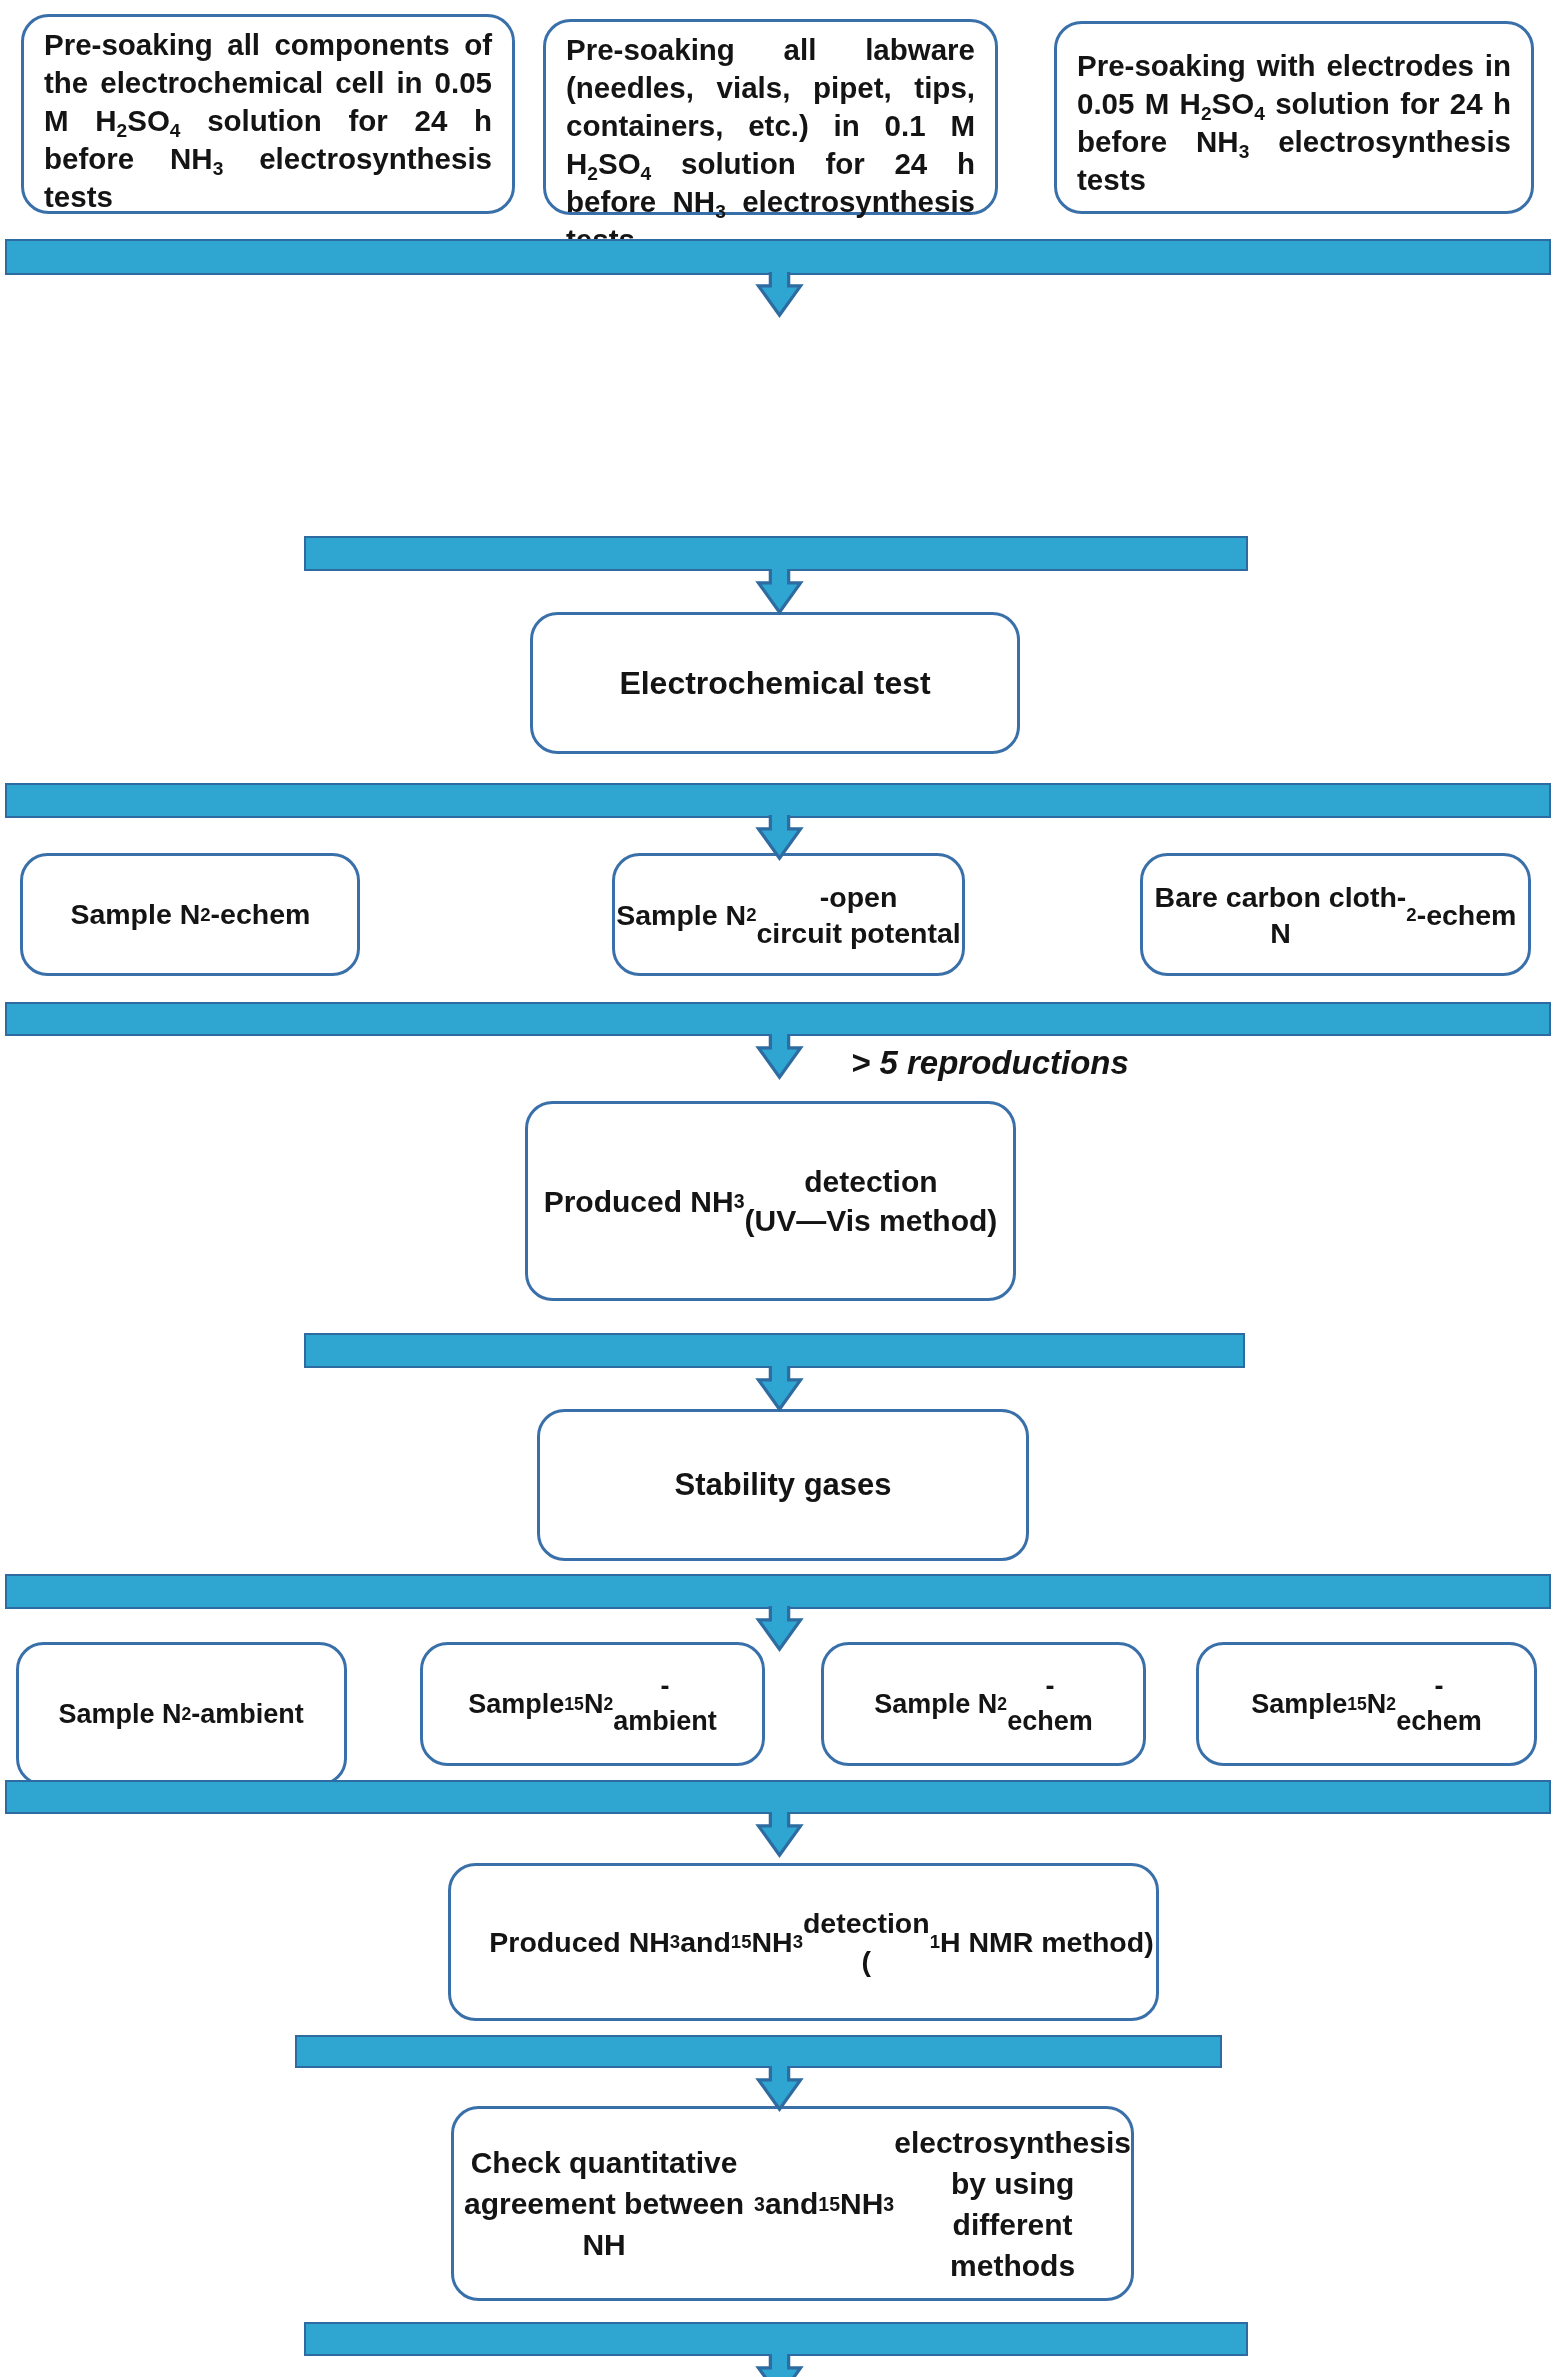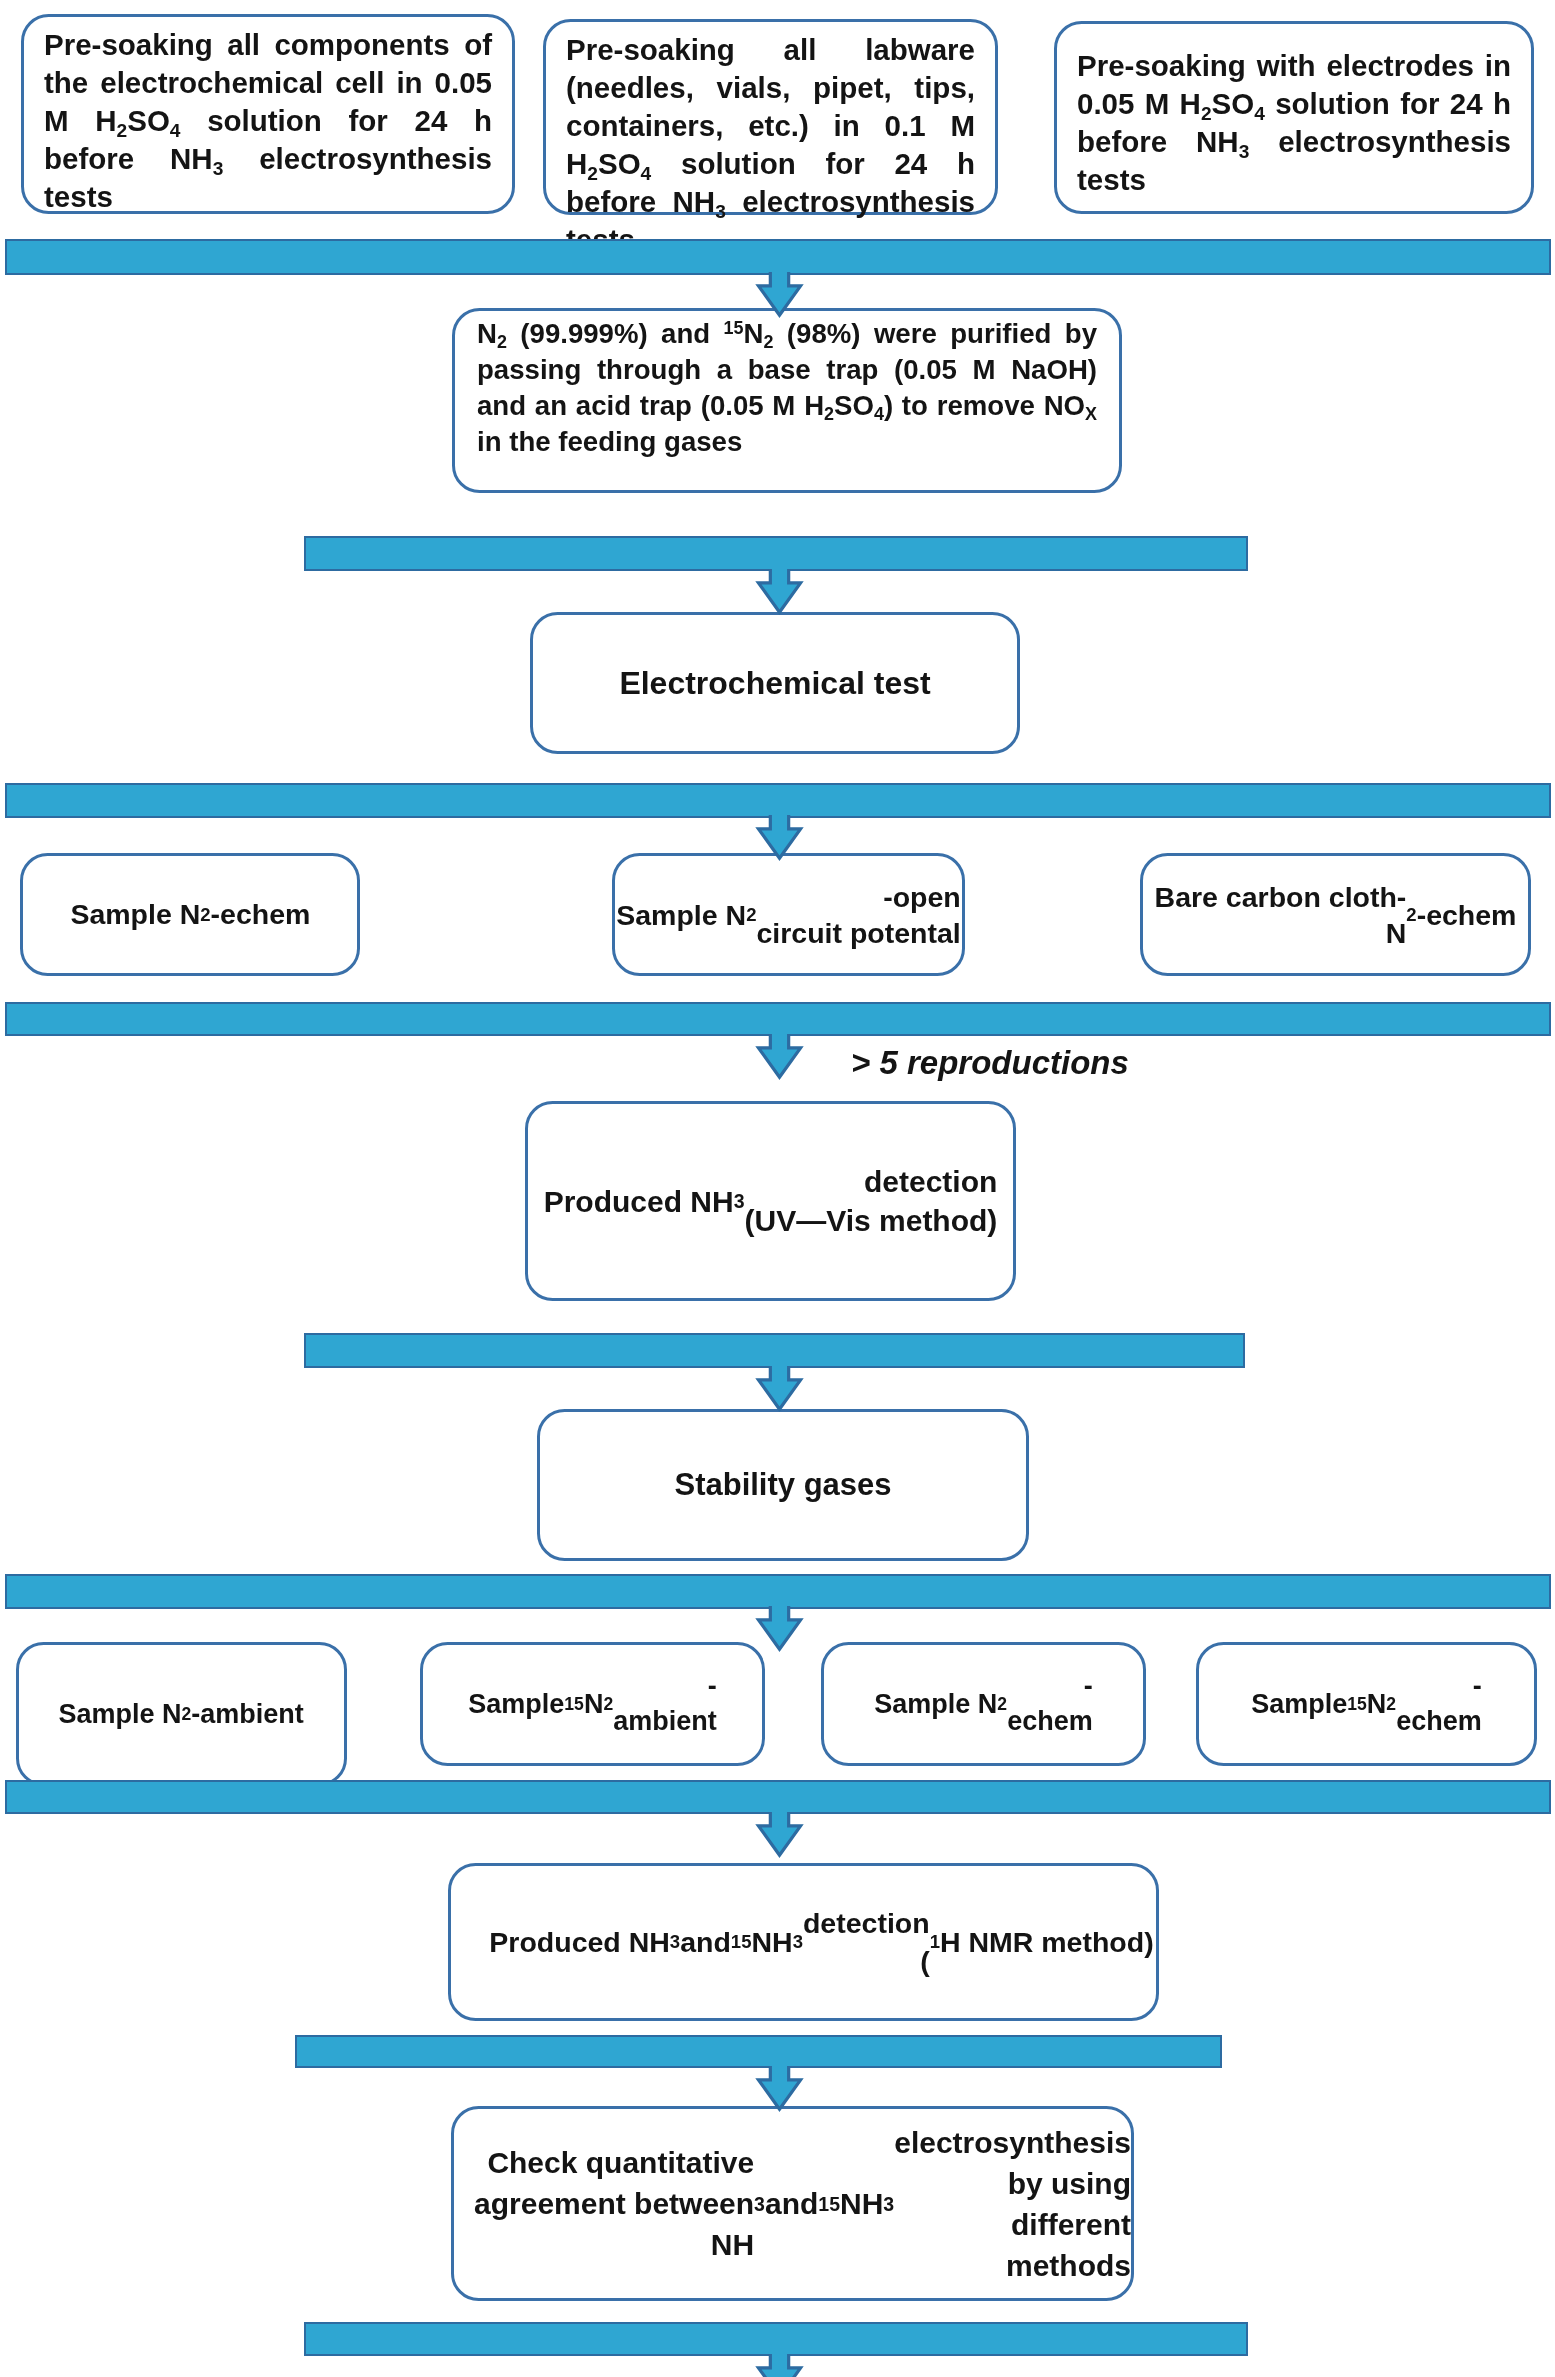--- a/index.html
+++ b/index.html
@@ -17,21 +17,21 @@
     position: absolute;
     background: #ffffff;
     border: 3.3px solid #3a70a9;
     border-radius: 27.6px;
     box-sizing: border-box;
   }
   .node.center {
     display: flex;
     align-items: center;
     justify-content: center;
-    text-align: right;
+    text-align: center;
   }
   .node.justify { display: block; text-align: justify; }
   .bar {
     position: absolute;
     background: #2fa6d2;
     border: 2.9px solid #2d6ba1;
     box-sizing: border-box;
   }
   .arrow {
     position: absolute;
@@ -98,21 +98,20 @@
 
   <div class="node justify n1">Pre-soaking all components of the electrochemical cell in 0.05 M H<sub>2</sub>SO<sub>4</sub> solution for 24 h before NH<sub>3</sub> electrosynthesis tests</div>
   <div class="node justify n2">Pre-soaking all labware (needles, vials, pipet, tips, containers, etc.) in 0.1 M H<sub>2</sub>SO<sub>4</sub> solution for 24 h before NH<sub>3</sub> electrosynthesis tests</div>
   <div class="node justify n3">Pre-soaking with electrodes in 0.05 M H<sub>2</sub>SO<sub>4</sub> solution for 24 h before NH<sub>3</sub> electrosynthesis tests</div>
 
   <div class="bar b1"></div>
   <svg class="arrow a1" viewBox="0 0 120 100">
     <path d="M40 -14 L80 -14 L80 30 L106 30 L60 94 L14 30 L40 30 Z" fill="#2fa6d2" stroke="#2d6ba1" stroke-width="7"></path>
   </svg>
 
-  <div class="node justify n4">N<sub>2</sub> (99.999%) and <sup>15</sup>N<sub>2</sub> (98%) were purified by passing through a base trap (0.05 M NaOH) and an acid trap (0.05 M H<sub>2</sub>SO<sub>4</sub>) to remove NO<sub>X</sub> in the feeding gases</div>
 
   <div class="bar b2"></div>
   <svg class="arrow a2" viewBox="0 0 120 100">
     <path d="M40 -14 L80 -14 L80 30 L106 30 L60 94 L14 30 L40 30 Z" fill="#2fa6d2" stroke="#2d6ba1" stroke-width="7"></path>
   </svg>
 
   <div class="node center n5">Electrochemical test</div>
 
   <div class="bar b3"></div>
   <svg class="arrow a3" viewBox="0 0 120 100">

